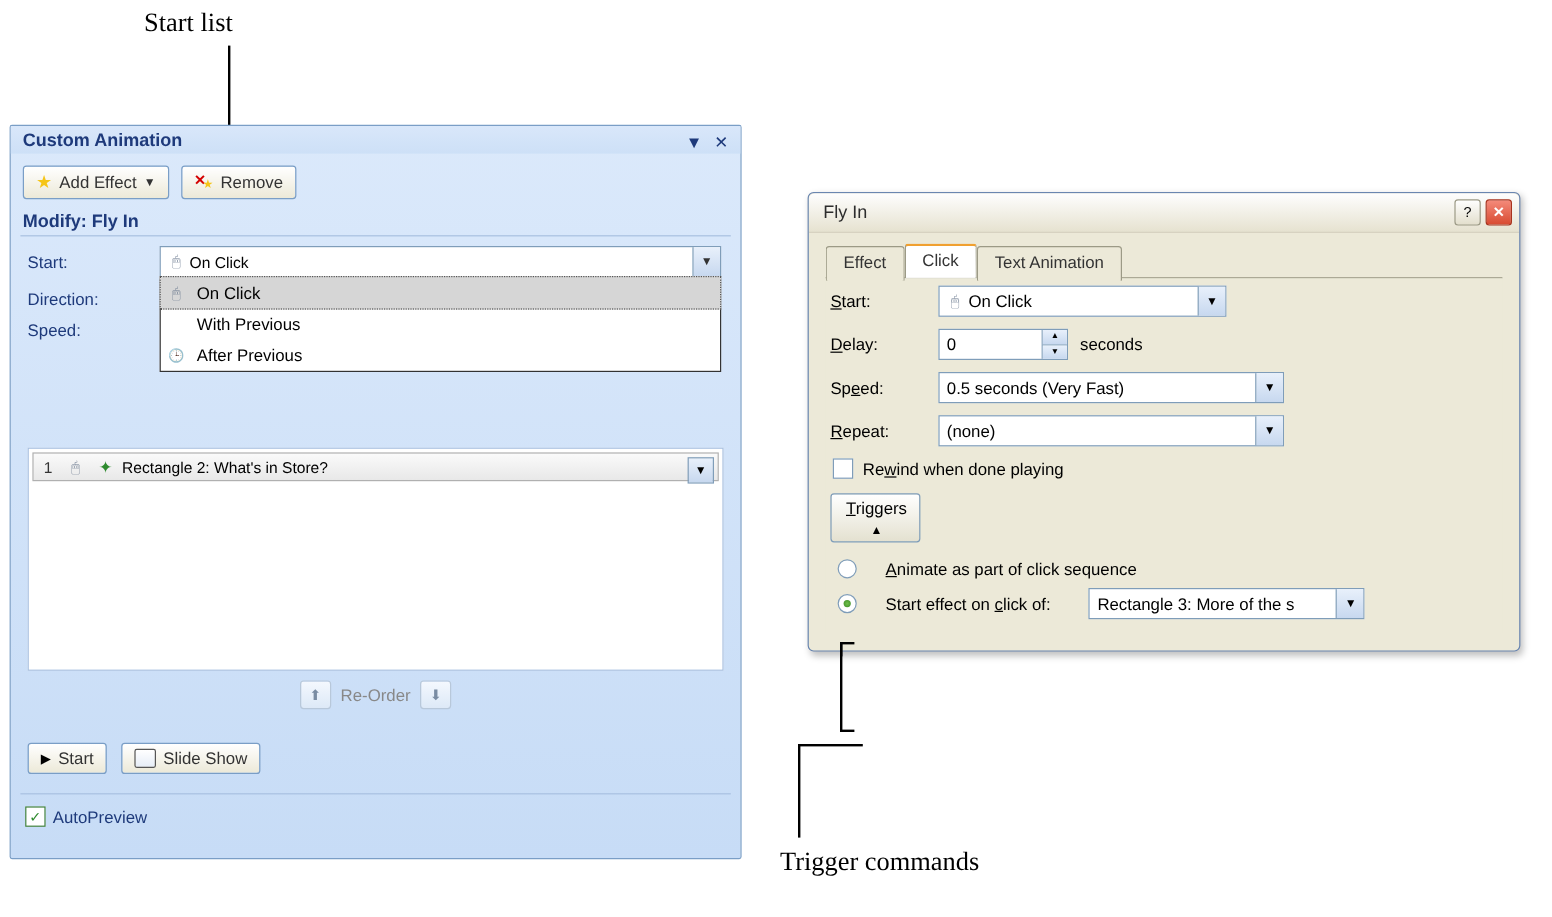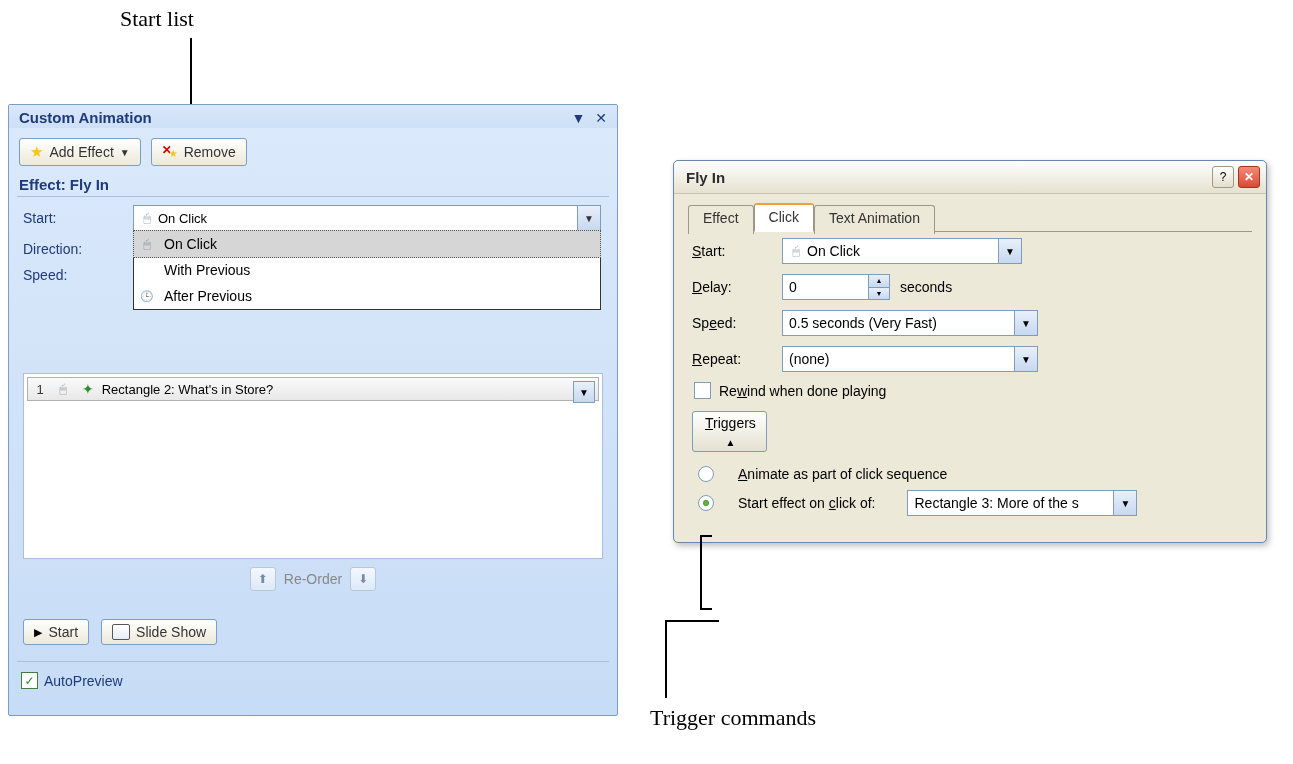--- a/index.html
+++ b/index.html
@@ -316,21 +316,21 @@
     box-shadow: 2px 3px 6px rgba(0,0,0,0.25);
   }
   .dlg-title {
     background: linear-gradient(#fefefe, #e6e2d0);
     display:flex; align-items:center; justify-content:space-between;
     padding: 5px 6px 5px 12px;
     border-bottom: 1px solid #c8c4b2;
     border-radius: 5px 5px 0 0;
   }
   .dlg-title-text {
-    font-weight: bold;
+    font-weight: normal;
     font-size: 15px;
     color: #2d2d2d;
   }
   .dlg-title-ctrls { display:flex; gap:4px; }
   .title-btn {
     width: 20px; height: 20px;
     border: 1px solid #9c9a86;
     border-radius: 3px;
     display:flex; align-items:center; justify-content:center;
     font-size: 12px;
@@ -389,21 +389,21 @@
     height: 26px;
     background:#fff;
     border:1px solid #7f9db9;
     box-sizing:border-box;
     display:flex;
     align-items:center;
     padding: 0 0 0 6px;
     font-size:14px;
     position: relative;
   }
-  .dlg-combo { width: 256px; }
+  .dlg-combo { width: 288px; }
   .dlg-combo.sm { width: 240px; }
   .dlg-spin { width: 108px; padding-right: 22px; }
   .spin-btns {
     position:absolute; right:0; top:0; width:20px; height:100%;
     display:flex; flex-direction:column;
     border-left:1px solid #7f9db9;
   }
   .spin-btns div {
     flex:1; display:flex; align-items:center; justify-content:center;
     font-size:7px;
@@ -486,21 +486,21 @@
       <span class="star-icon">★</span>
       <span>Add Effect</span>
       <span class="tri-down">▼</span>
     </div>
     <div class="xp-btn">
       <span class="remove-icon"></span>
       <span>Remove</span>
     </div>
   </div>
 
-  <div class="tp-section-label">Effect: Fly In</div>
+  <div class="tp-section-label">Modify: Fly In</div>
   <div class="tp-divider"></div>
 
   <div class="prop-grid">
     <div class="prop-label">Start:</div>
     <div class="start-combo-wrap">
       <div class="combo">
         <span class="mouse-icon">🖱</span>
         <span>On Click</span>
         <span class="combo-arrow">▼</span>
       </div>

